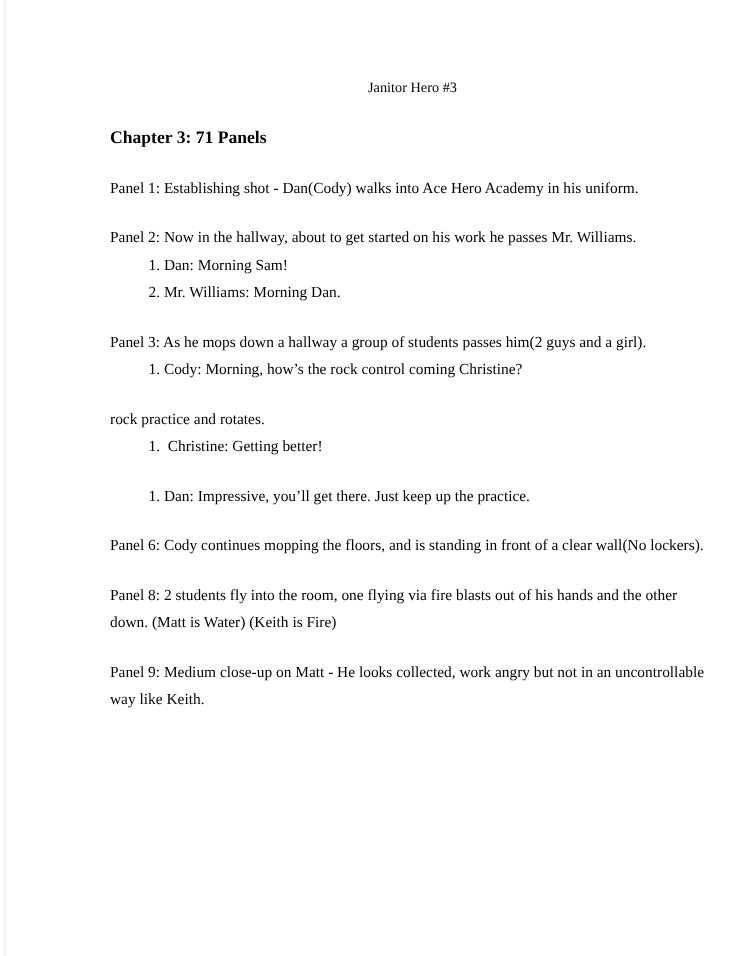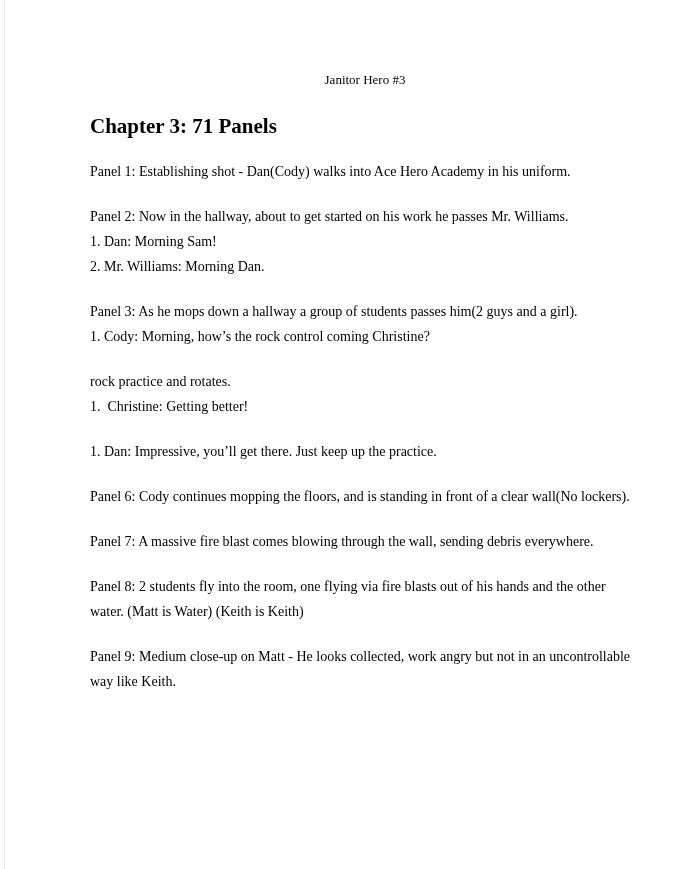--- a/index.html
+++ b/index.html
@@ -18,46 +18,47 @@
   .page-edge-line {
     position: absolute;
     left: 4px;
     top: 0;
     width: 1px;
     height: 869px;
     background: #e9e9e9;
   }
   .doc-content {
     position: absolute;
-    left: 90px;
+    left: 100px;
     top: 67px;
     width: 550px;
   }
   .doc-title {
     font-size: 13px;
     line-height: 25px;
     text-align: center;
     margin: 0 0 21px 0;
     font-weight: normal;
   }
   .chapter-heading {
-    font-size: 21px;
+    font-size: 16px;
     line-height: 26px;
     font-weight: bold;
     margin: 0 0 20px 0;
   }
   .panel-block {
     margin: 0 0 20px 0;
   }
   .panel-line {
     font-size: 14px;
     line-height: 25px;
     white-space: pre-wrap;
   }
   .dialogue-line {
+    margin-left: 35px;
   }
   .dialogue-line b {
     font-weight: bold;
   }
 </style>
 </head>
 <body>
 
 <div class="page-edge-line"></div>
 
@@ -81,24 +82,23 @@
         <div class="panel-line">rock practice and rotates.</div>
         <div class="panel-line dialogue-line">1.  Christine: Getting better!</div>
       </div>
       <div class="panel-block">
         <div class="panel-line dialogue-line">1. Dan: Impressive, you’ll get there. Just keep up the practice.</div>
       </div>
       <div class="panel-block">
         <div class="panel-line">Panel 6: Cody continues mopping the floors, and is standing in front of a clear wall(No lockers).</div>
       </div>
       <div class="panel-block">
-        <div class="panel-line">Panel 7: A massive fire blast comes blowing through the wall, sending debris everywhere.</div>
       </div>
       <div class="panel-block">
         <div class="panel-line">Panel 8: 2 students fly into the room, one flying via fire blasts out of his hands and the other</div>
-        <div class="panel-line">water. (Matt is Water) (Keith is Keith)</div>
+        <div class="panel-line">down. (Matt is Water) (Keith is Fire)</div>
       </div>
       <div class="panel-block">
         <div class="panel-line">Panel 9: Medium close-up on Matt - He looks collected, work angry but not in an uncontrollable</div>
         <div class="panel-line">way like Keith.</div>
       </div>
     </div>
 </div>
 
 </body></html>

